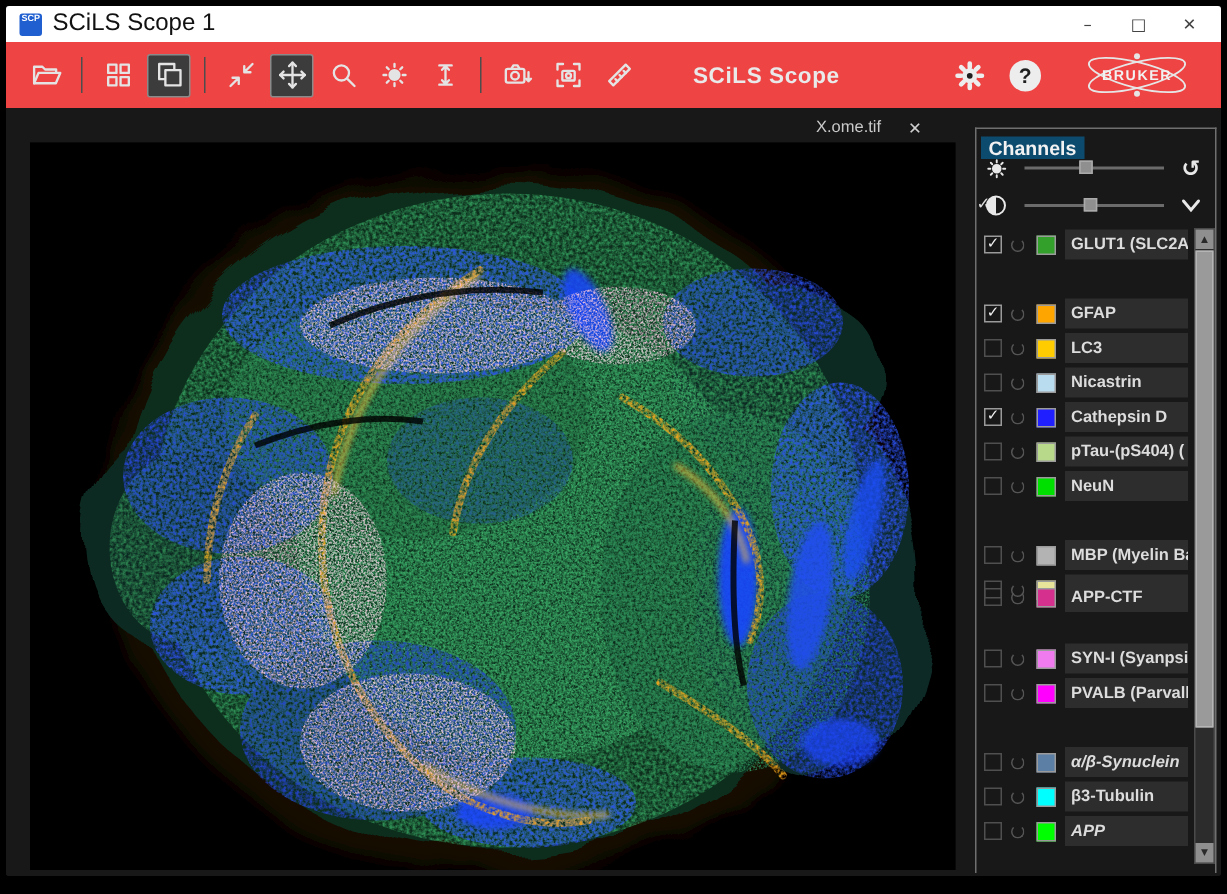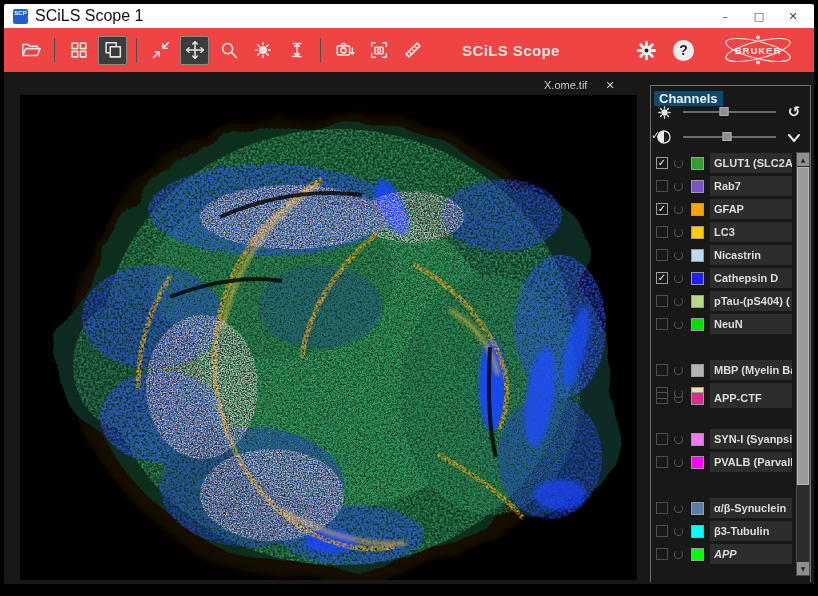--- a/index.html
+++ b/index.html
@@ -342,30 +342,20 @@
           <div class="ch-row on" style="top: 0px;">
     <span class="cb">
       <span class="tick glyph">✓</span>
     </span>
     <span class="ring"></span>
     <span class="swatch" style="background: rgb(51, 160, 44);"></span>
     <span class="strip">
       <span class="ch-label">GLUT1 (SLC2A1</span>
     </span>
   </div>
-          <div class="ch-row" style="top: 23px;">
-    <span class="cb">
-      
-    </span>
-    <span class="ring"></span>
-    <span class="swatch" style="background: rgb(123, 82, 204);"></span>
-    <span class="strip">
-      <span class="ch-label">Rab7</span>
-    </span>
-  </div>
           <div class="ch-row on" style="top: 46px;">
     <span class="cb">
       <span class="tick glyph">✓</span>
     </span>
     <span class="ring"></span>
     <span class="swatch" style="background: rgb(255, 165, 0);"></span>
     <span class="strip">
       <span class="ch-label">GFAP</span>
     </span>
   </div>
@@ -462,21 +452,21 @@
           <div class="ch-row" style="top: 299px;">
     <span class="cb">
       
     </span>
     <span class="ring"></span>
     <span class="swatch" style="background: rgb(255, 0, 255);"></span>
     <span class="strip">
       <span class="ch-label">PVALB (Parvalb</span>
     </span>
   </div>
-          <div class="ch-row" style="top: 345px;">
+          <div class="ch-row" style="top: 345px; font-style: italic;">
     <span class="cb">
       
     </span>
     <span class="ring"></span>
     <span class="swatch" style="background: rgb(91, 127, 165);"></span>
     <span class="strip">
       <span class="ch-label">α/β-Synuclein</span>
     </span>
   </div>
           <div class="ch-row" style="top: 368px;">

